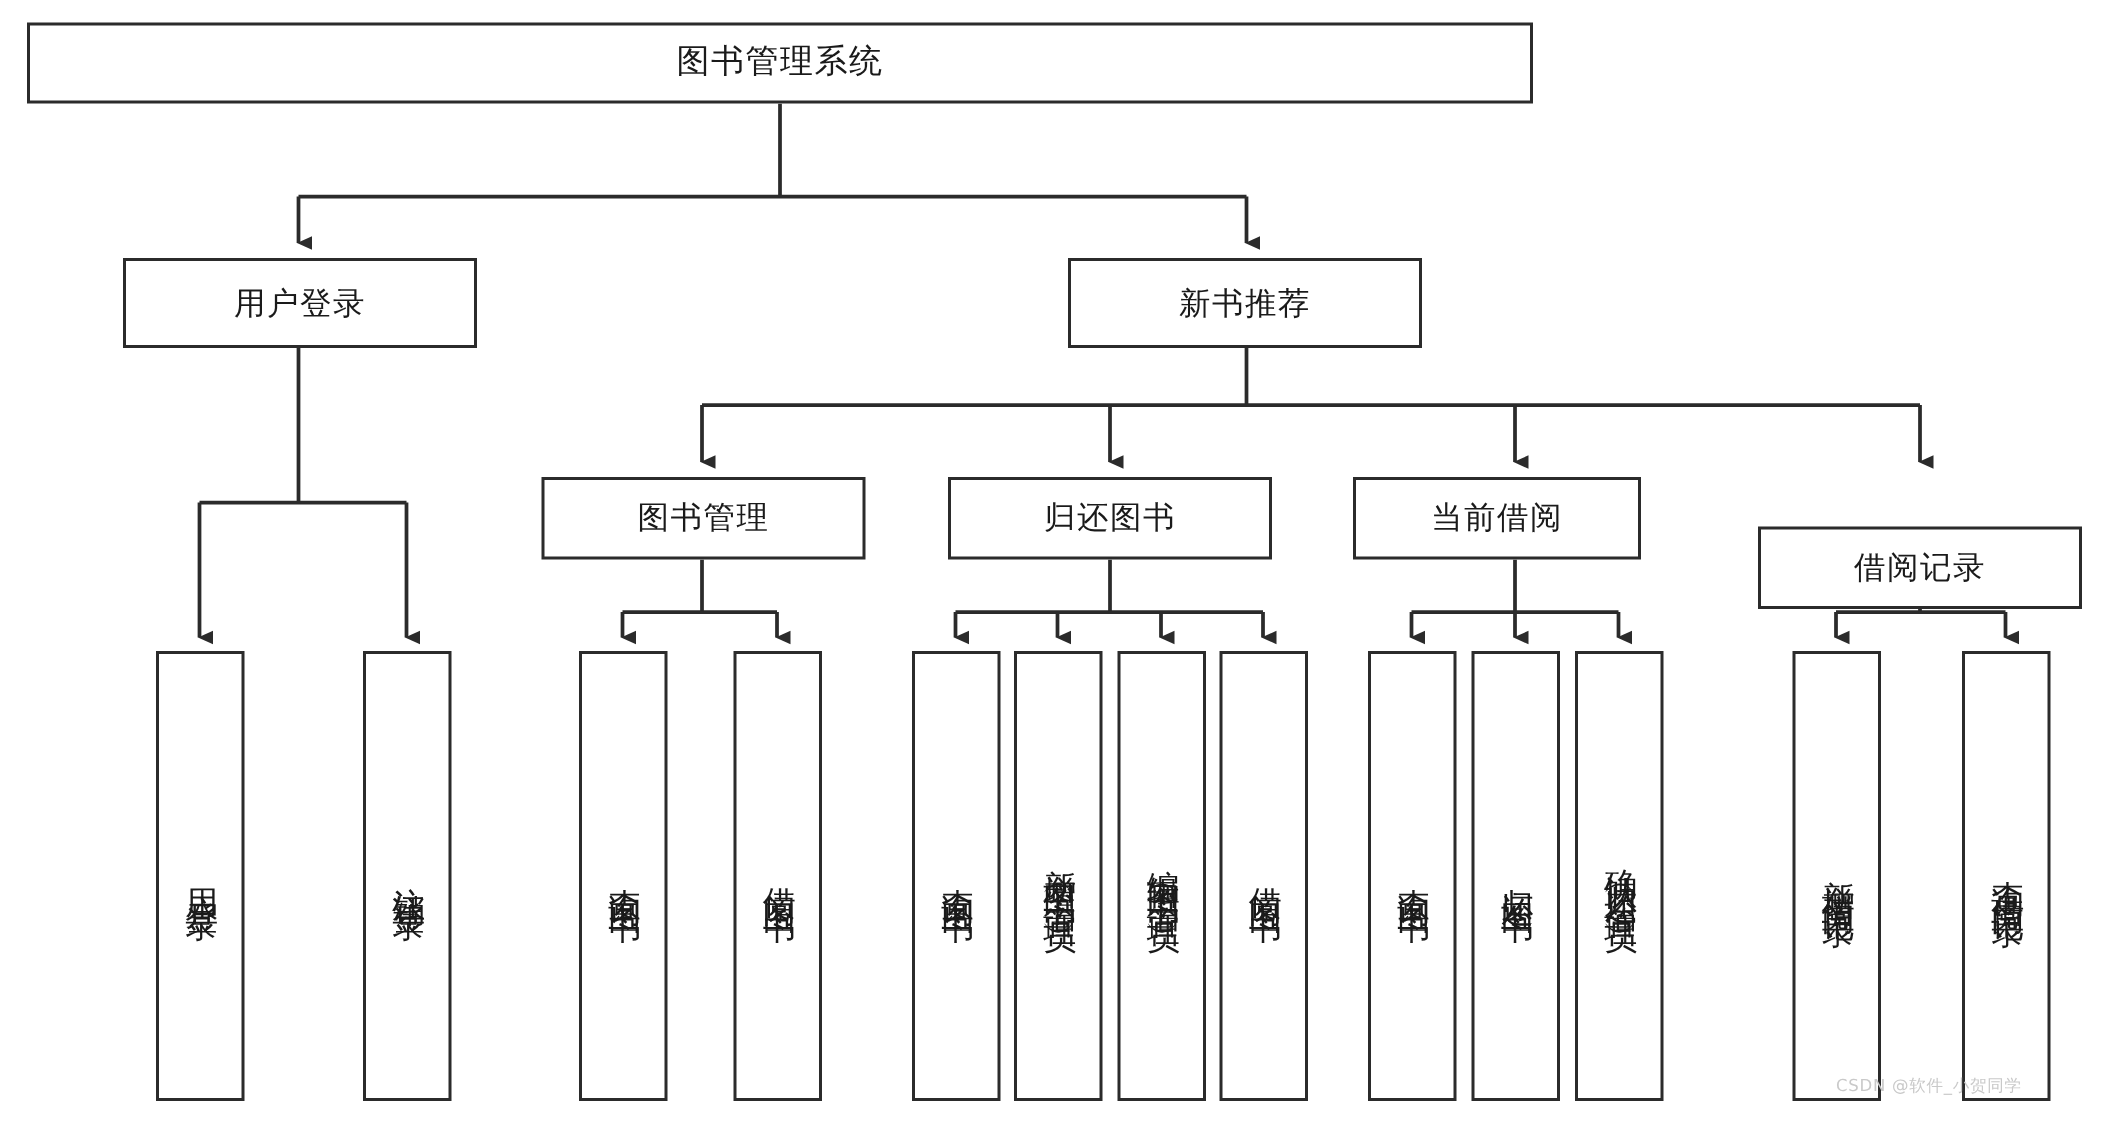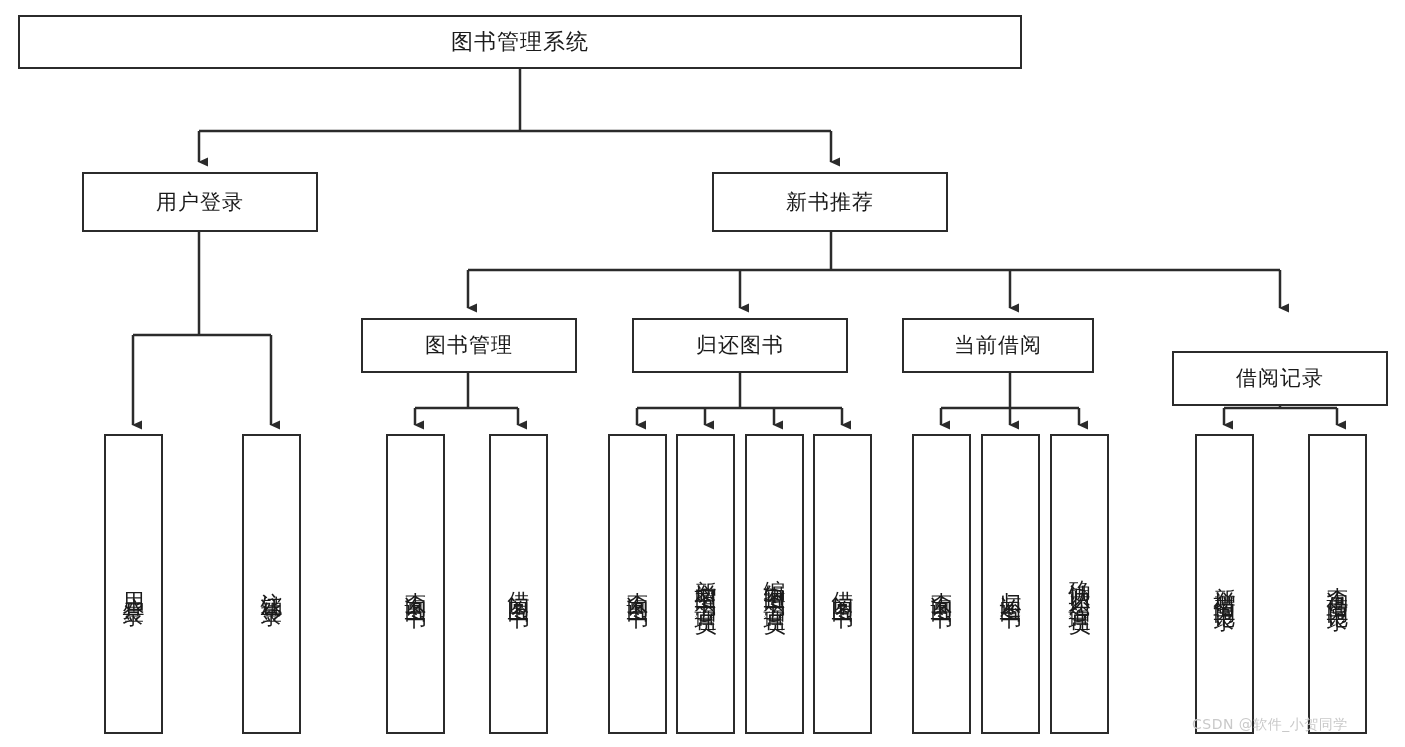--- a/index.html
+++ b/index.html
@@ -55,23 +55,24 @@
   .node.vert .node-label {
     writing-mode: vertical-rl;
     text-orientation: upright;
     font-size: 22px;
     letter-spacing: 5px;
     line-height: 1;
   }
   .watermark {
     position: absolute;
     color: #c9c9c9;
-    font-size: 14px;
+    font-size: 11px;
     white-space: nowrap;
     letter-spacing: 0.5px;
+    margin-left: 32px;
   }
 </style>
 </head>
 <body>
 
 <div id="diagram-root">
 
   <svg id="edge-layer" viewBox="0 0 1405 747" width="1405" height="747" aria-hidden="true">
     <defs>
       <marker id="arrowhead" markerWidth="11" markerHeight="11" refX="5" refY="9" orient="auto" markerUnits="userSpaceOnUse">

